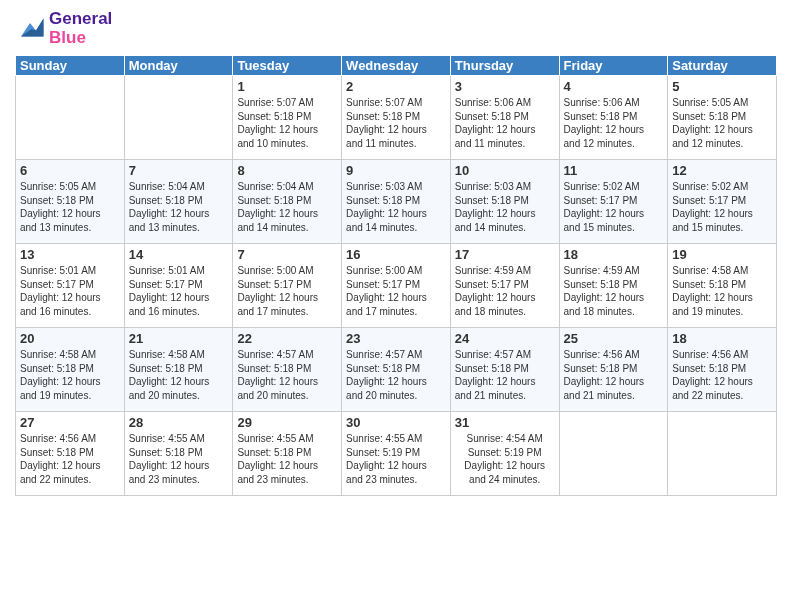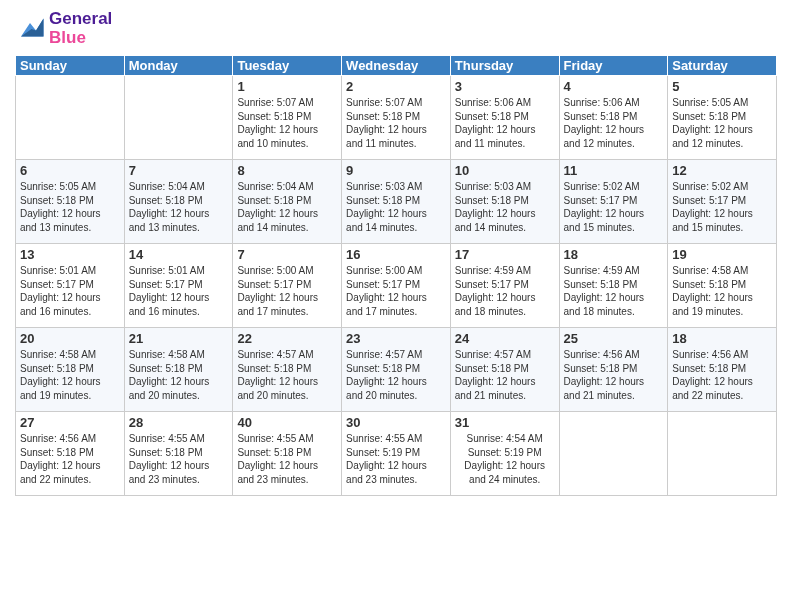--- a/index.html
+++ b/index.html
@@ -328,21 +328,21 @@
 and 22 minutes.</div>
           </td>
           <td>
             <span class="day-num">28</span>
             <div class="day-info" style="white-space: pre-line;">Sunrise: 4:55 AM
 Sunset: 5:18 PM
 Daylight: 12 hours
 and 23 minutes.</div>
           </td>
           <td>
-            <span class="day-num">40</span>
+            <span class="day-num">29</span>
             <div class="day-info" style="white-space: pre-line;">Sunrise: 4:55 AM
 Sunset: 5:18 PM
 Daylight: 12 hours
 and 23 minutes.</div>
           </td>
           <td>
             <span class="day-num">30</span>
             <div class="day-info" style="white-space: pre-line;">Sunrise: 4:55 AM
 Sunset: 5:19 PM
 Daylight: 12 hours

